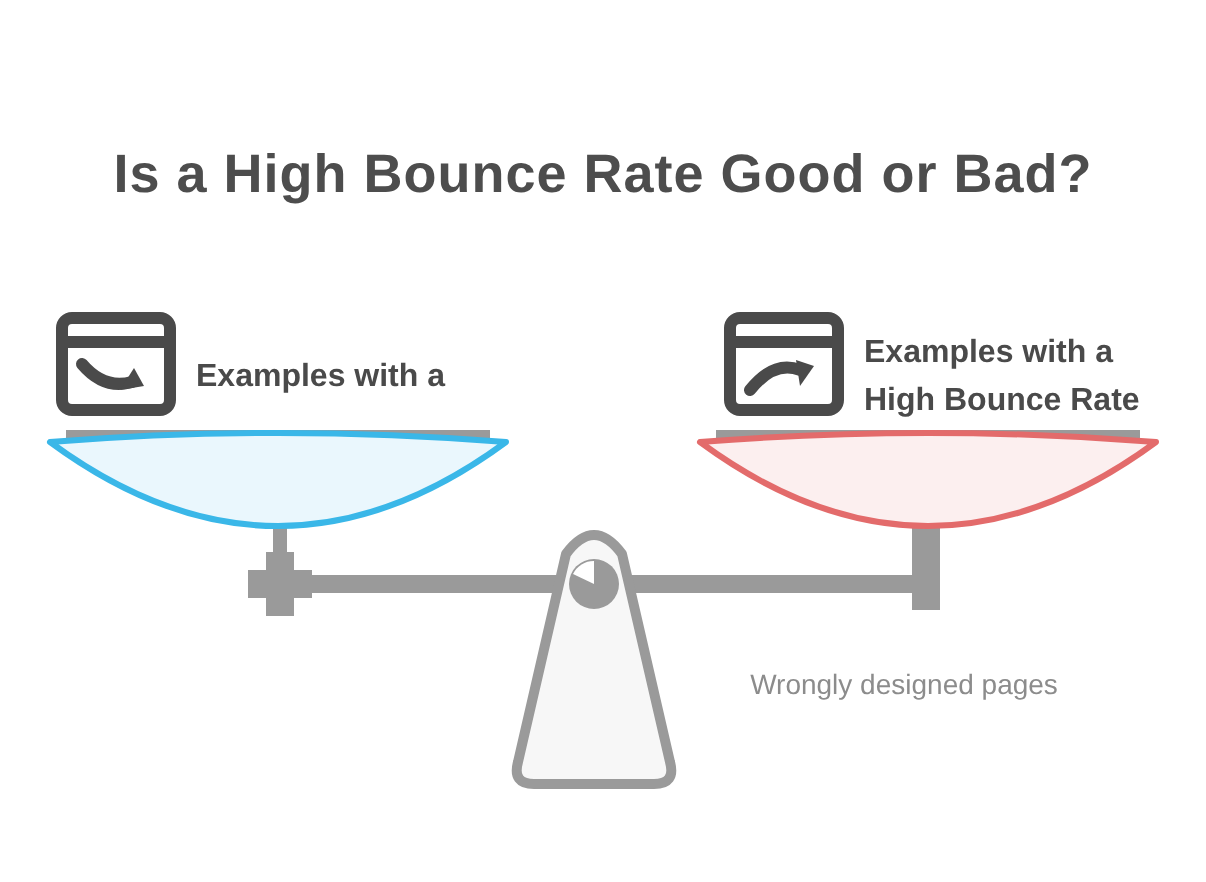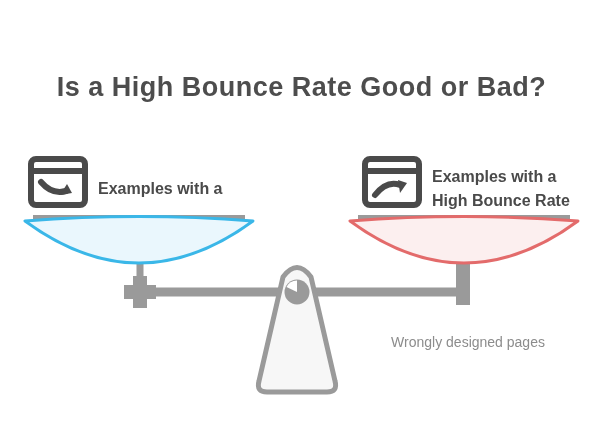--- a/index.html
+++ b/index.html
@@ -41,21 +41,21 @@
   .group-left{left:26px;top:150px;}
   .group-right{left:360px;top:150px;}
   .caption{
     position:absolute;top:334px;
     font-size:14px;
     color:var(--caption-gray);
     text-align:center;
     white-space:nowrap;
   }
   .caption-left{left:35px;width:195px;}
-  .caption-right{left:368px;width:200px;}
+  .caption-right{left:352px;width:200px;}
 </style>
 </head>
 <body>
 
 <div class="canvas">
 
   <div class="title">Is a High Bounce Rate Good or Bad?</div>
 
   <svg class="scale-svg" width="603" height="441" viewBox="0 0 603 441">
 

